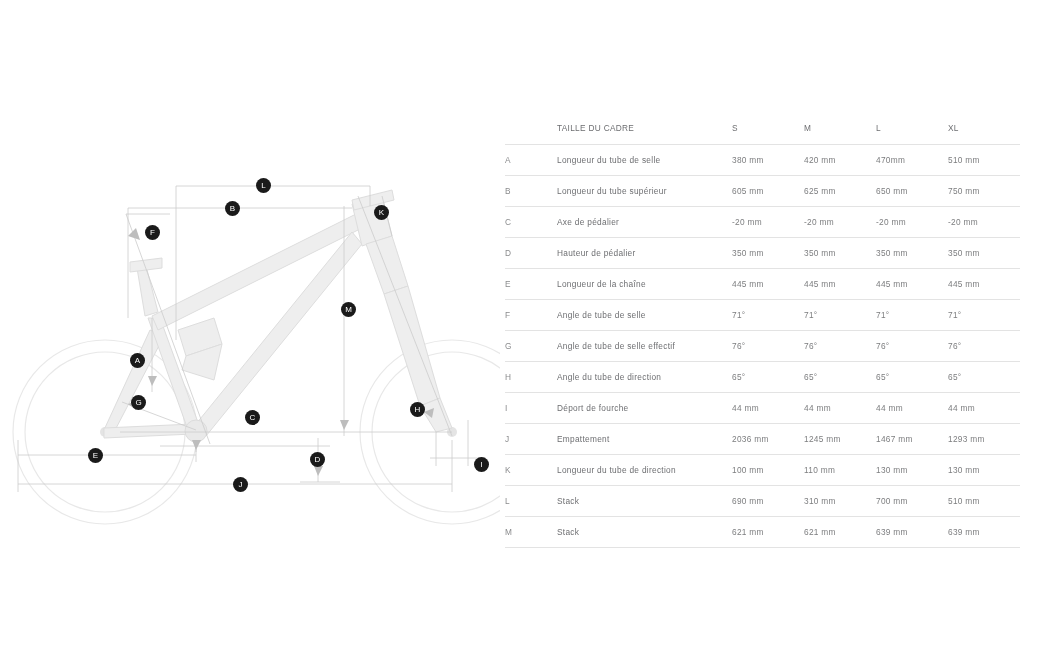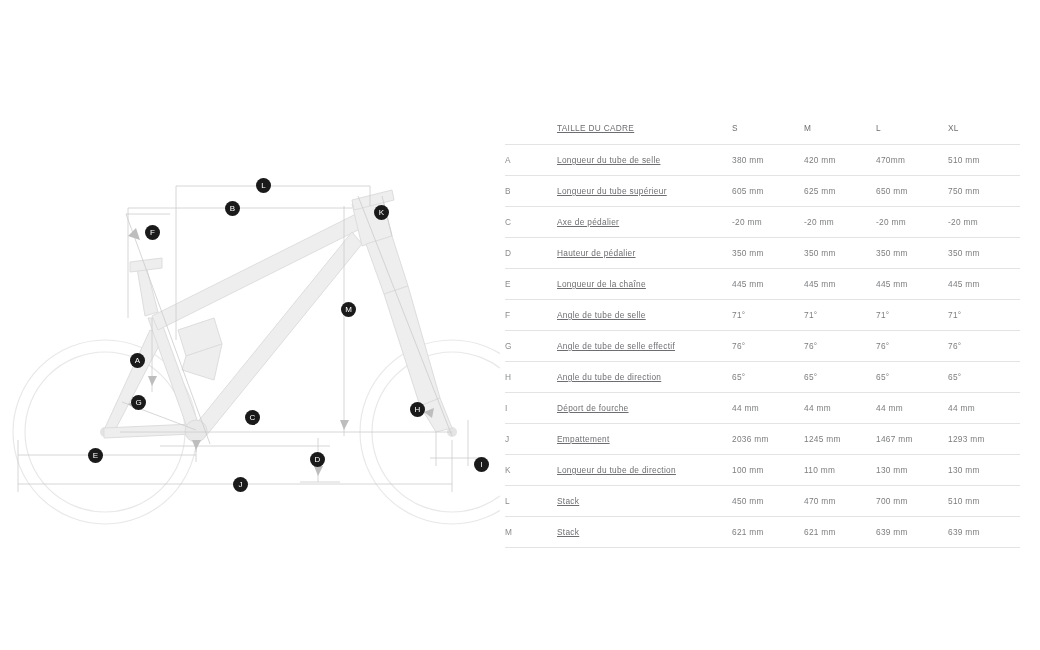--- a/index.html
+++ b/index.html
@@ -72,21 +72,21 @@
   }
   table.geo thead th {
     color: #6d6e71;
     height: 32px;
     border-bottom: 1px solid #e3e3e3;
   }
   col.c-key   { width: 52px; }
   col.c-name  { width: 175px; }
   col.c-size  { width: 72px; }
   .key-cell { color: #8a8b8d; padding-left: 4px; }
-  .name-cell { color: #6d6e71; text-decoration: underline; }
+  .name-cell { color: #6d6e71; }
   .val-cell { color: #7c7d7f; }
 </style>
 </head>
 <body>
 
 <div id="page">
 
   <div id="diagram">
     <svg width="500" height="650" viewBox="0 0 500 650">
 
@@ -304,22 +304,22 @@
           <td class="key-cell">K</td>
           <td class="name-cell">Longueur du tube de direction</td>
           <td class="val-cell">100 mm</td>
           <td class="val-cell">110 mm</td>
           <td class="val-cell">130 mm</td>
           <td class="val-cell">130 mm</td>
         </tr>
         <tr>
           <td class="key-cell">L</td>
           <td class="name-cell">Stack</td>
-          <td class="val-cell">450 mm</td>
-          <td class="val-cell">470 mm</td>
+          <td class="val-cell">690 mm</td>
+          <td class="val-cell">310 mm</td>
           <td class="val-cell">700 mm</td>
           <td class="val-cell">510 mm</td>
         </tr>
         <tr>
           <td class="key-cell">M</td>
           <td class="name-cell">Stack</td>
           <td class="val-cell">621 mm</td>
           <td class="val-cell">621 mm</td>
           <td class="val-cell">639 mm</td>
           <td class="val-cell">639 mm</td>

